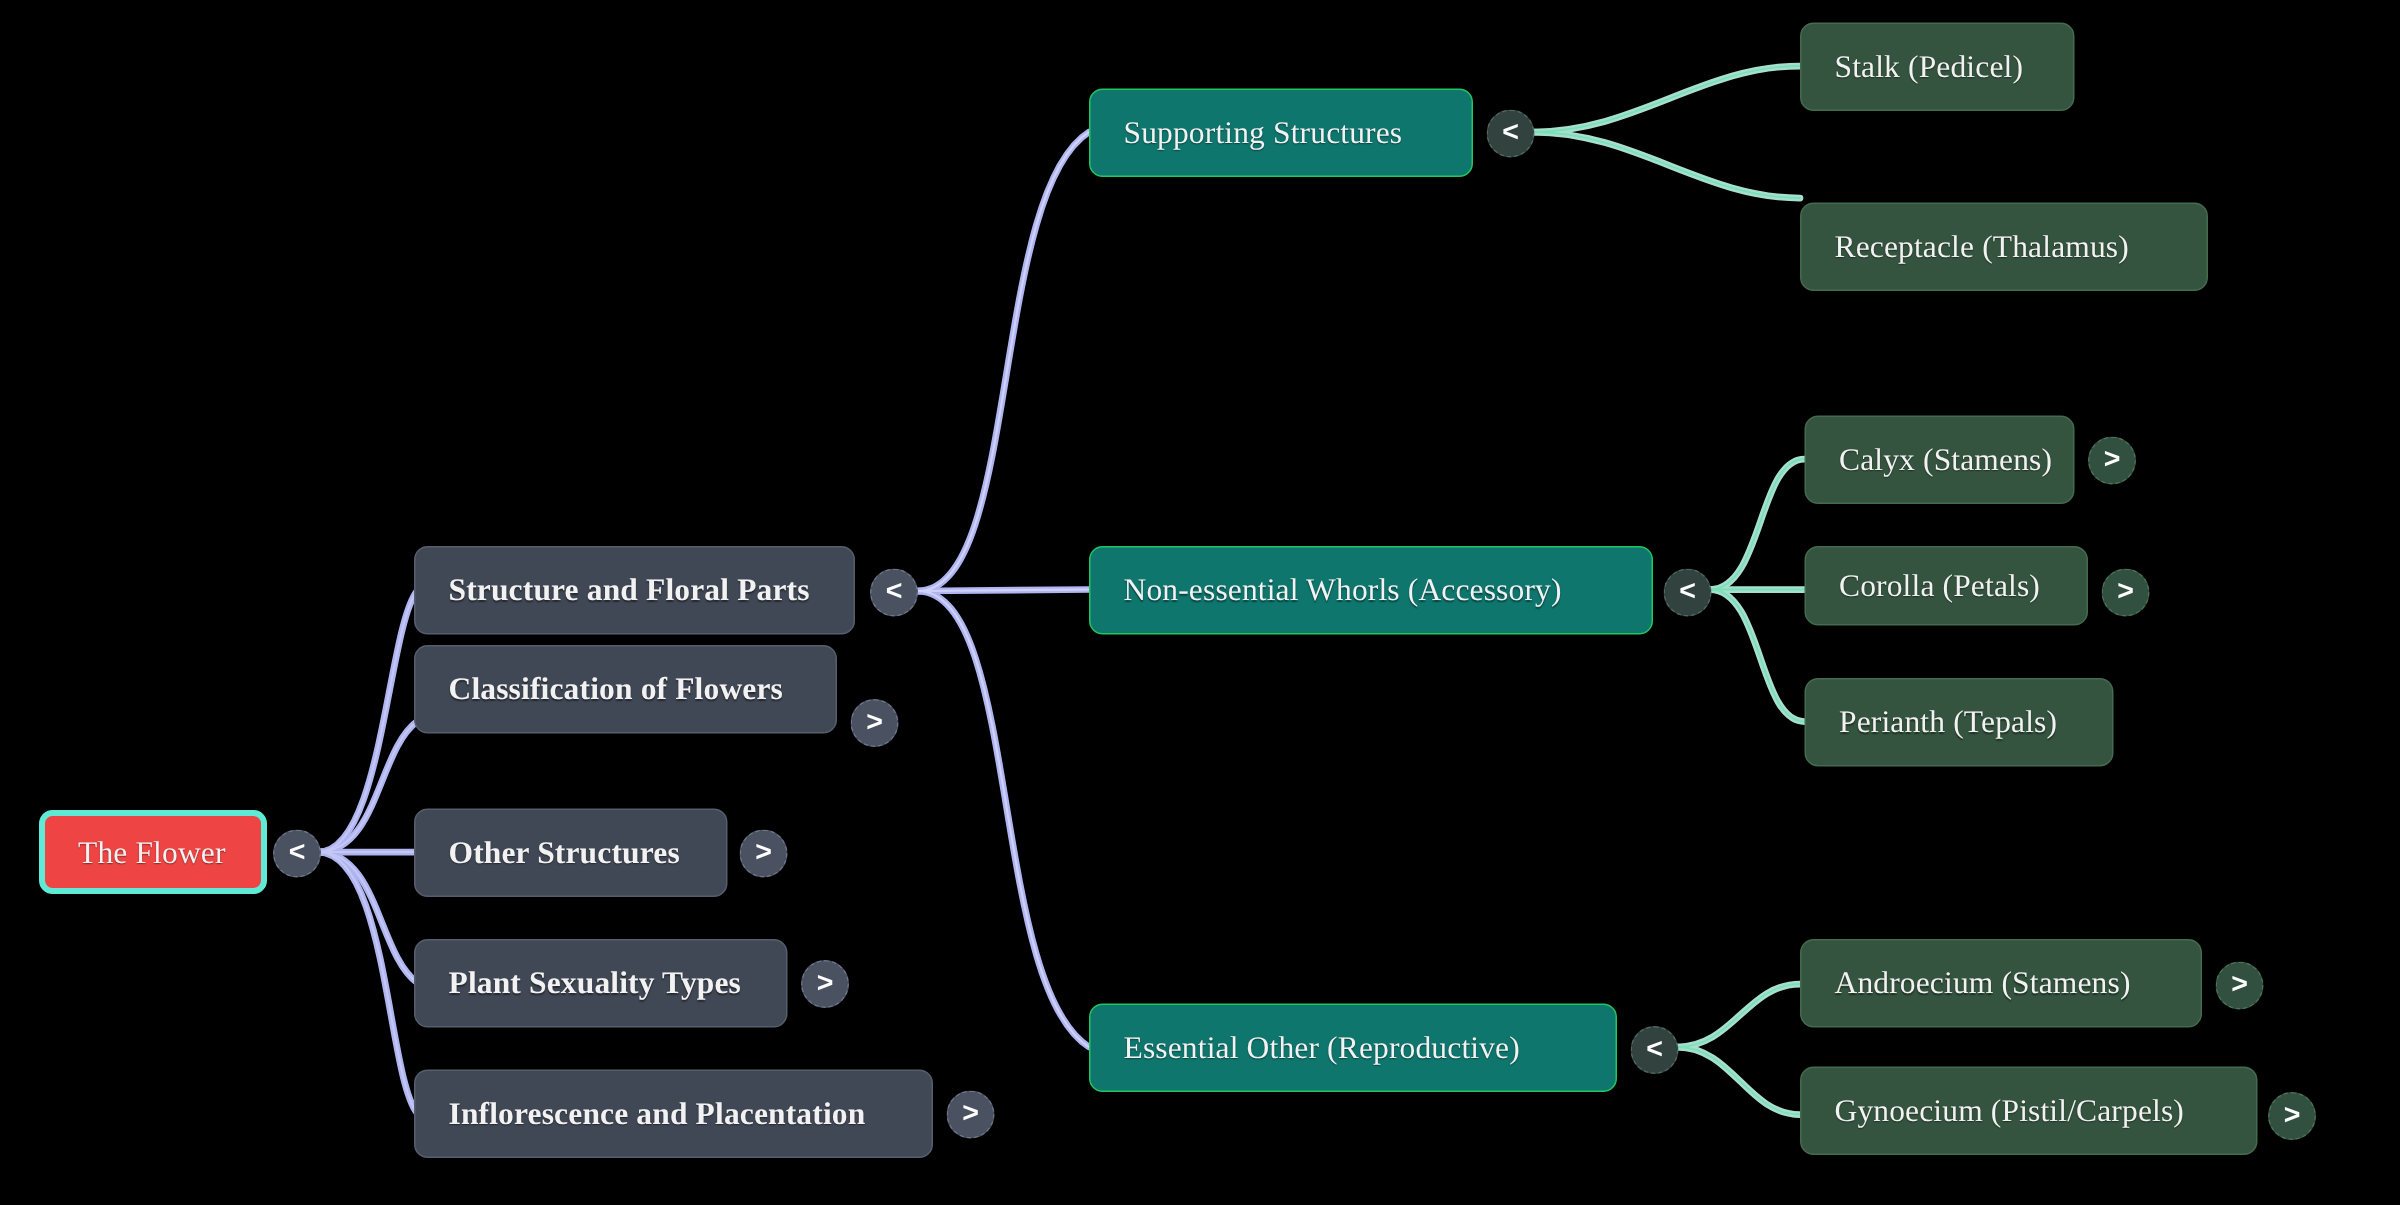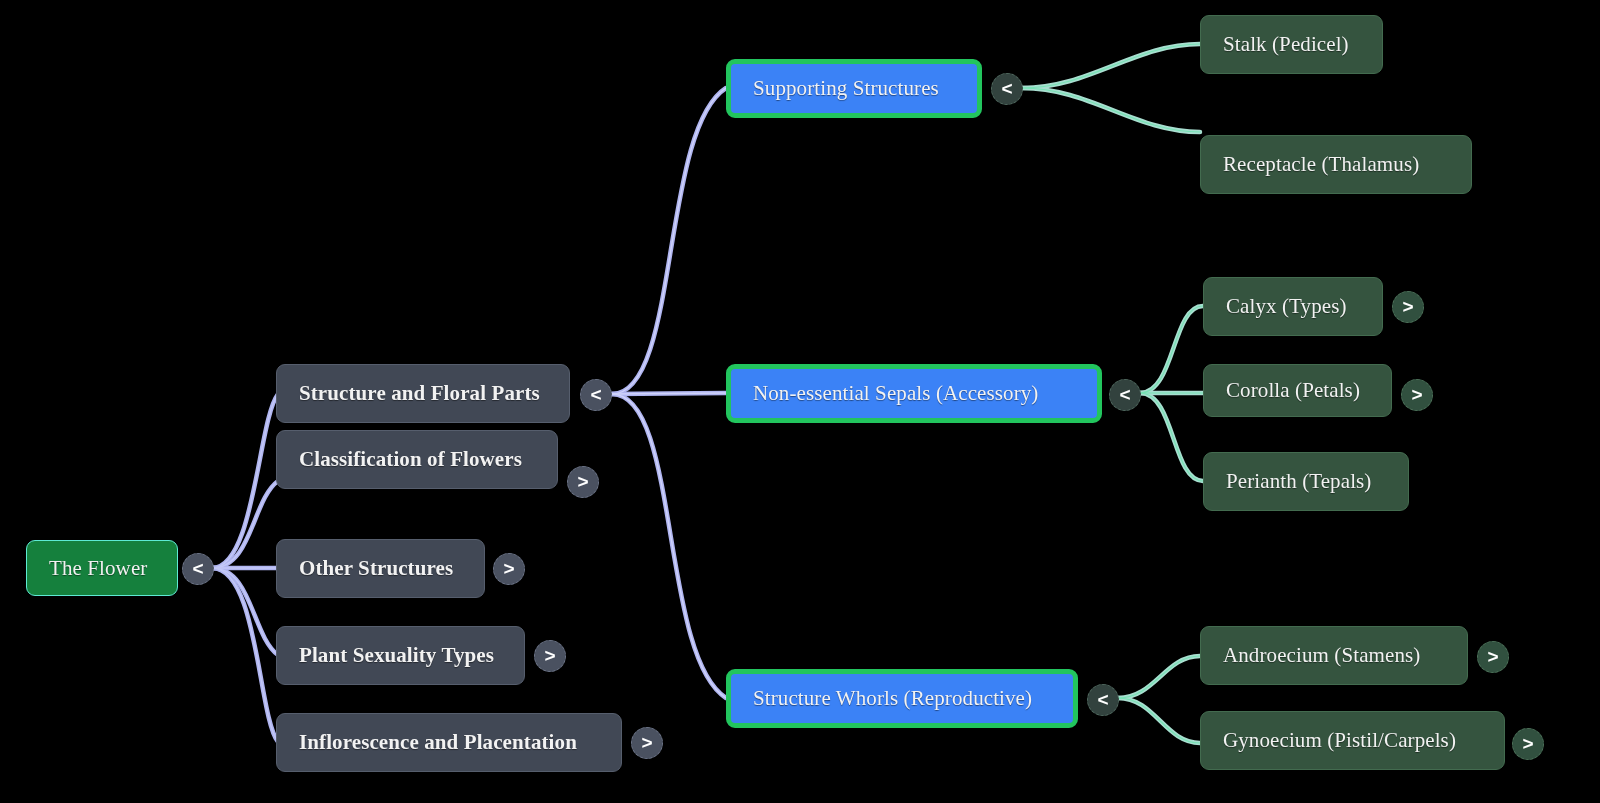--- a/index.html
+++ b/index.html
@@ -31,33 +31,33 @@
     color: #f2f2f2;
     font-size: 21px;
     line-height: 1;
     letter-spacing: 0.1px;
     padding: 0 22px;
     white-space: nowrap;
     text-shadow: 0 1px 1px rgba(0,0,0,0.45);
   }
   
   .lvl-root {
-    background: #15803d;
-    border: 1px solid #5eead4;
+    background: #ef4444;
+    border: 4px solid #5eead4;
   }
   
   .lvl-2 {
     background: #414855;
     border: 1px solid #565e6d;
     font-weight: bold;
   }
   
   .lvl-3 {
-    background: #3b82f6;
-    border: 5px solid #22c55e;
+    background: #0f766e;
+    border: 1px solid #22c55e;
   }
   
   .lvl-4 {
     background: #35543f;
     border: 1px solid #436b4f;
   }
   .toggle {
     position: absolute;
     width: 30px;
     height: 30px;
@@ -182,43 +182,43 @@
   </div>
 
   <div class="node lvl-3" style="left:726px; top:59px; width:256px; height:59px;">
     <span>Supporting Structures</span>
   </div>
   <div class="toggle tg-green" style="left:991px; top:73px;">
     <span>&lt;</span>
   </div>
 
   <div class="node lvl-3" style="left:726px; top:364px; width:376px; height:59px;">
-    <span>Non-essential Sepals (Accessory)</span>
+    <span>Non-essential Whorls (Accessory)</span>
   </div>
   <div class="toggle tg-green" style="left:1109px; top:379px;">
     <span>&lt;</span>
   </div>
 
   <div class="node lvl-3" style="left:726px; top:669px; width:352px; height:59px;">
-    <span>Structure Whorls (Reproductive)</span>
+    <span>Essential Other (Reproductive)</span>
   </div>
   <div class="toggle tg-green" style="left:1087px; top:684px;">
     <span>&lt;</span>
   </div>
 
   <div class="node lvl-4" style="left:1200px; top:15px; width:183px; height:59px;">
     <span>Stalk (Pedicel)</span>
   </div>
 
   <div class="node lvl-4" style="left:1200px; top:103px; width:272px; height:59px;margin-top:32px;">
     <span>Receptacle (Thalamus)</span>
   </div>
 
   <div class="node lvl-4" style="left:1203px; top:277px; width:180px; height:59px;">
-    <span>Calyx (Types)</span>
+    <span>Calyx (Stamens)</span>
   </div>
   <div class="toggle tg-green2" style="left:1392px; top:291px;">
     <span>&gt;</span>
   </div>
 
   <div class="node lvl-4" style="left:1203px; top:364px; width:189px; height:53px;">
     <span>Corolla (Petals)</span>
   </div>
   <div class="toggle tg-green2" style="left:1401px; top:379px;">
     <span>&gt;</span>

